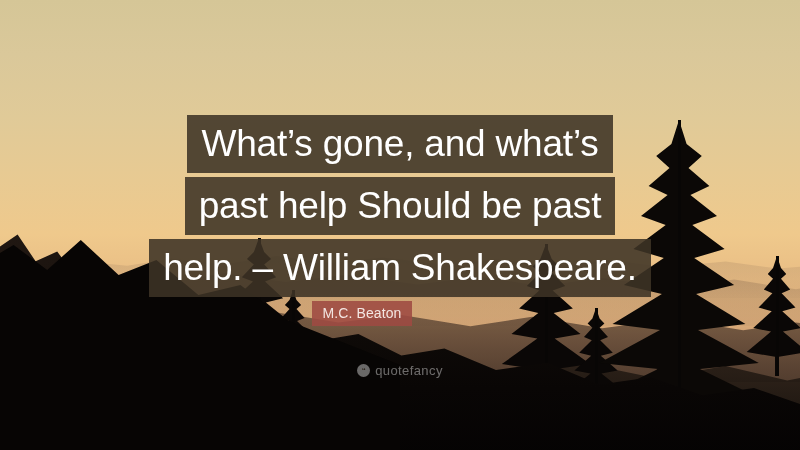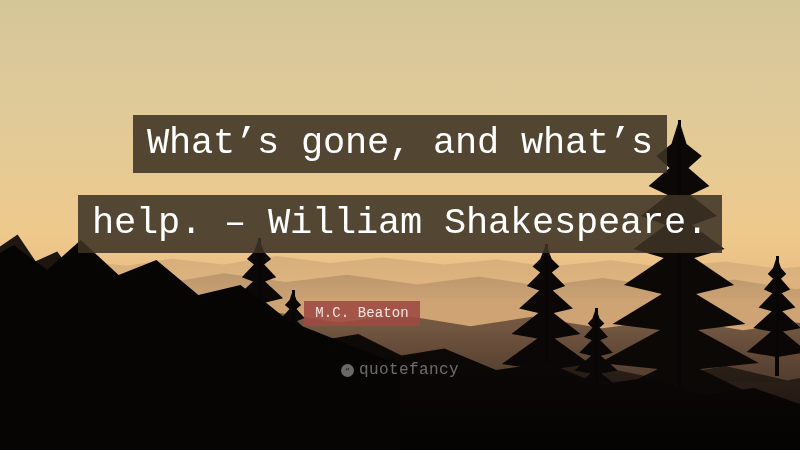--- a/index.html
+++ b/index.html
@@ -5,21 +5,21 @@
   html, body {
     margin: 0;
     padding: 0;
     background: #000;
   }
   #stage {
     position: relative;
     width: 800px;
     height: 450px;
     overflow: hidden;
-    font-family: Liberation Mono, monospace;
+    font-family: Liberation Sans, sans-serif;
     background: #ef4444;
   }
 
   
   .sky {
     position: absolute;
     inset: 0;
     background: linear-gradient(to bottom,
       #d5c697 0%,
       #dac89a 12%,
@@ -221,21 +221,21 @@
     display: flex;
     align-items: center;
     justify-content: center;
     font-size: 8px;
     color: #6b5a45;
     font-weight: bold;
     line-height: 1;
   }
   .wm-text {
     color: #ffffff;
-    font-size: 16px;
+    font-size: 13px;
     letter-spacing: 0.4px;
     line-height: 13px;
   }
 </style>
 </head>
 <body>
 
 <div id="stage">
 
   <div class="sky"></div>
@@ -283,21 +283,21 @@
   <div class="tree tree-big-right">
     <div class="canopy"></div>
       <div class="trunk"></div>
   </div>
 
   <div class="fg-forest"></div>
   <div class="fg-forest-left"></div>
 
   <div class="quote-block">
     <div class="quote-line">What’s gone, and what’s</div><br>
-    <br>
+    <div class="quote-line">past help Should be past</div><br>
     <div class="quote-line">help. – William Shakespeare.</div>
   </div>
 
   <div class="attribution-wrap">
     <div class="attribution">M.C. Beaton</div>
   </div>
 
   <div class="watermark">
     <span class="wm-logo">
       <span>“</span>

